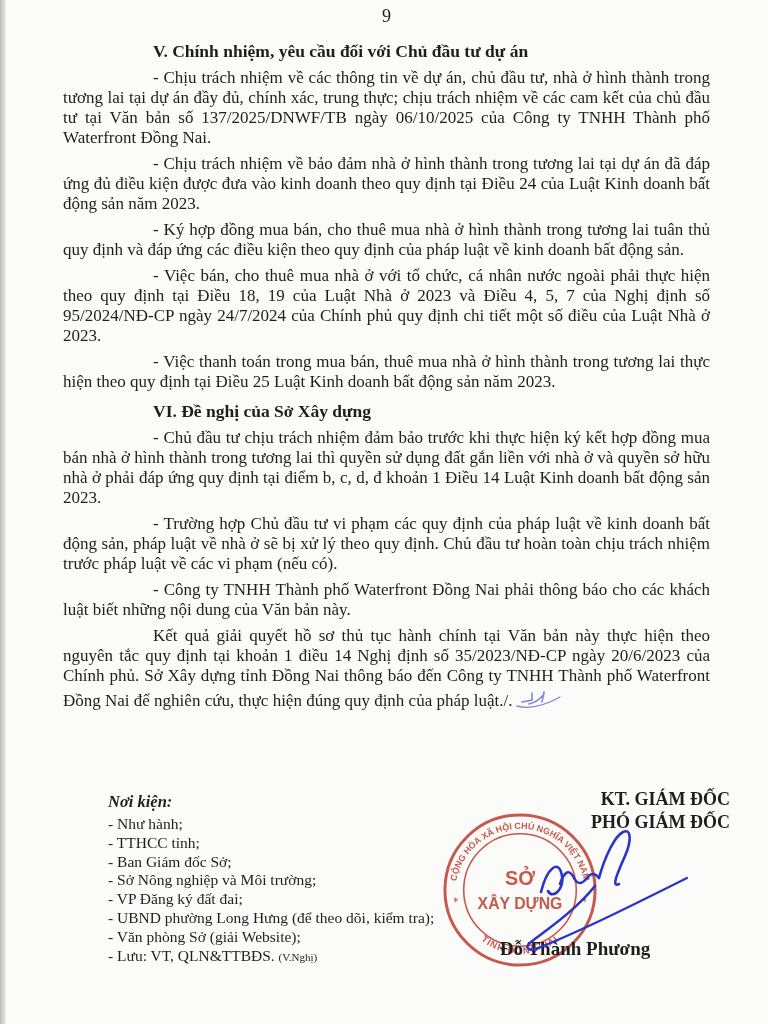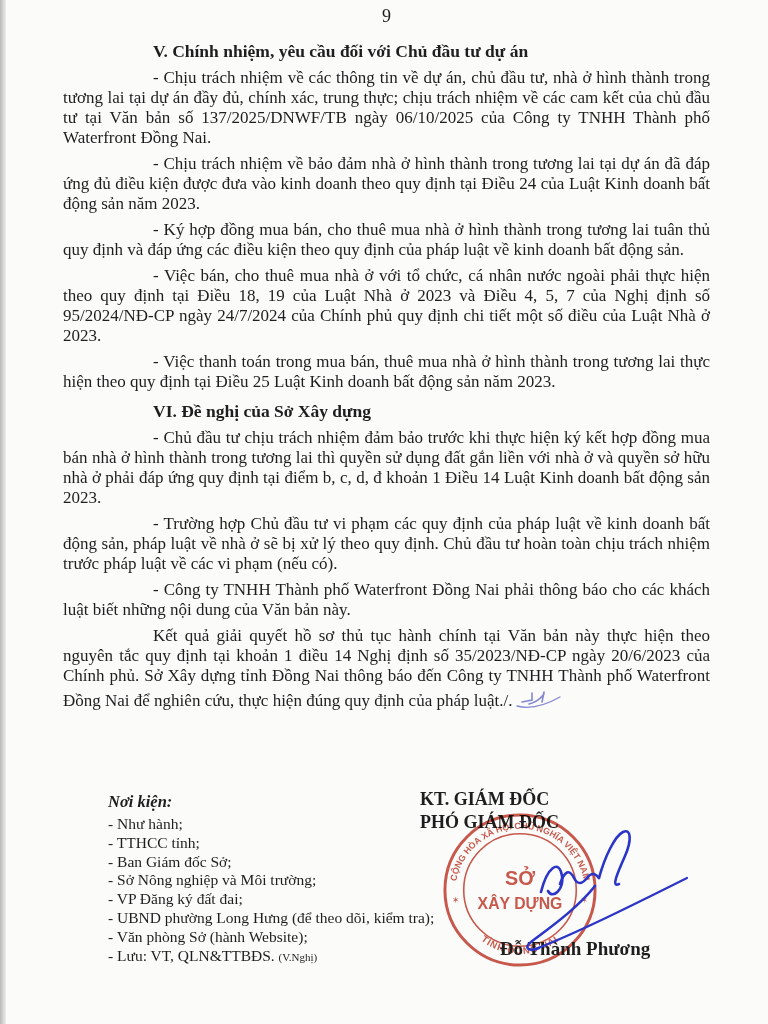--- a/index.html
+++ b/index.html
@@ -55,21 +55,21 @@
     margin:0 0 3px 0;
   }
   .recipients ul{list-style:none;margin:0;padding:0;}
   .recipients li{
     font-size:15.5px;line-height:18.8px;
   }
   .recipients .note{}
   .recipients .small{font-size:11px;}
   .sig-head{
     position:absolute;left:420px;top:788px;width:310px;
-    text-align:left;z-index:1;
+    text-align:right;z-index:1;
   }
   .sig-head .line{
     font-size:18px;font-weight:bold;line-height:23px;
   }
   .seal{
     position:absolute;left:441px;top:811px;width:158px;height:158px;
     opacity:.84;mix-blend-mode:multiply;z-index:2;
   }
   .handsig{
     position:absolute;left:515px;top:826px;width:178px;height:132px;
@@ -112,21 +112,21 @@
 
   <div class="recipients">
     <p class="recipients-title">Nơi kiện:</p>
     <ul>
       <li><span>- Như hành;</span></li>
       <li><span>- TTHCC tỉnh;</span></li>
       <li><span>- Ban Giám đốc Sở;</span></li>
       <li><span>- Sở Nông nghiệp và Môi trường;</span></li>
       <li><span>- VP Đăng ký đất đai;</span></li>
       <li><span>- UBND phường Long Hưng </span><span class="note">(để theo dõi, kiểm tra)</span><span>;</span></li>
-      <li><span>- Văn phòng Sở </span><span class="note">(hành Website)</span><span>;</span></li>
+      <li><span>- Văn phòng Sở </span><span class="note">(giải Website)</span><span>;</span></li>
       <li><span>- Lưu: VT, QLN&amp;TTBĐS. </span><span class="small">(V.Nghị)</span></li>
     </ul>
   </div>
 
   <div class="sig-head">
     <div class="line">KT. GIÁM ĐỐC</div>
     <div class="line">PHÓ GIÁM ĐỐC</div>
   </div>
 
   <svg class="seal" viewBox="0 0 160 160">

